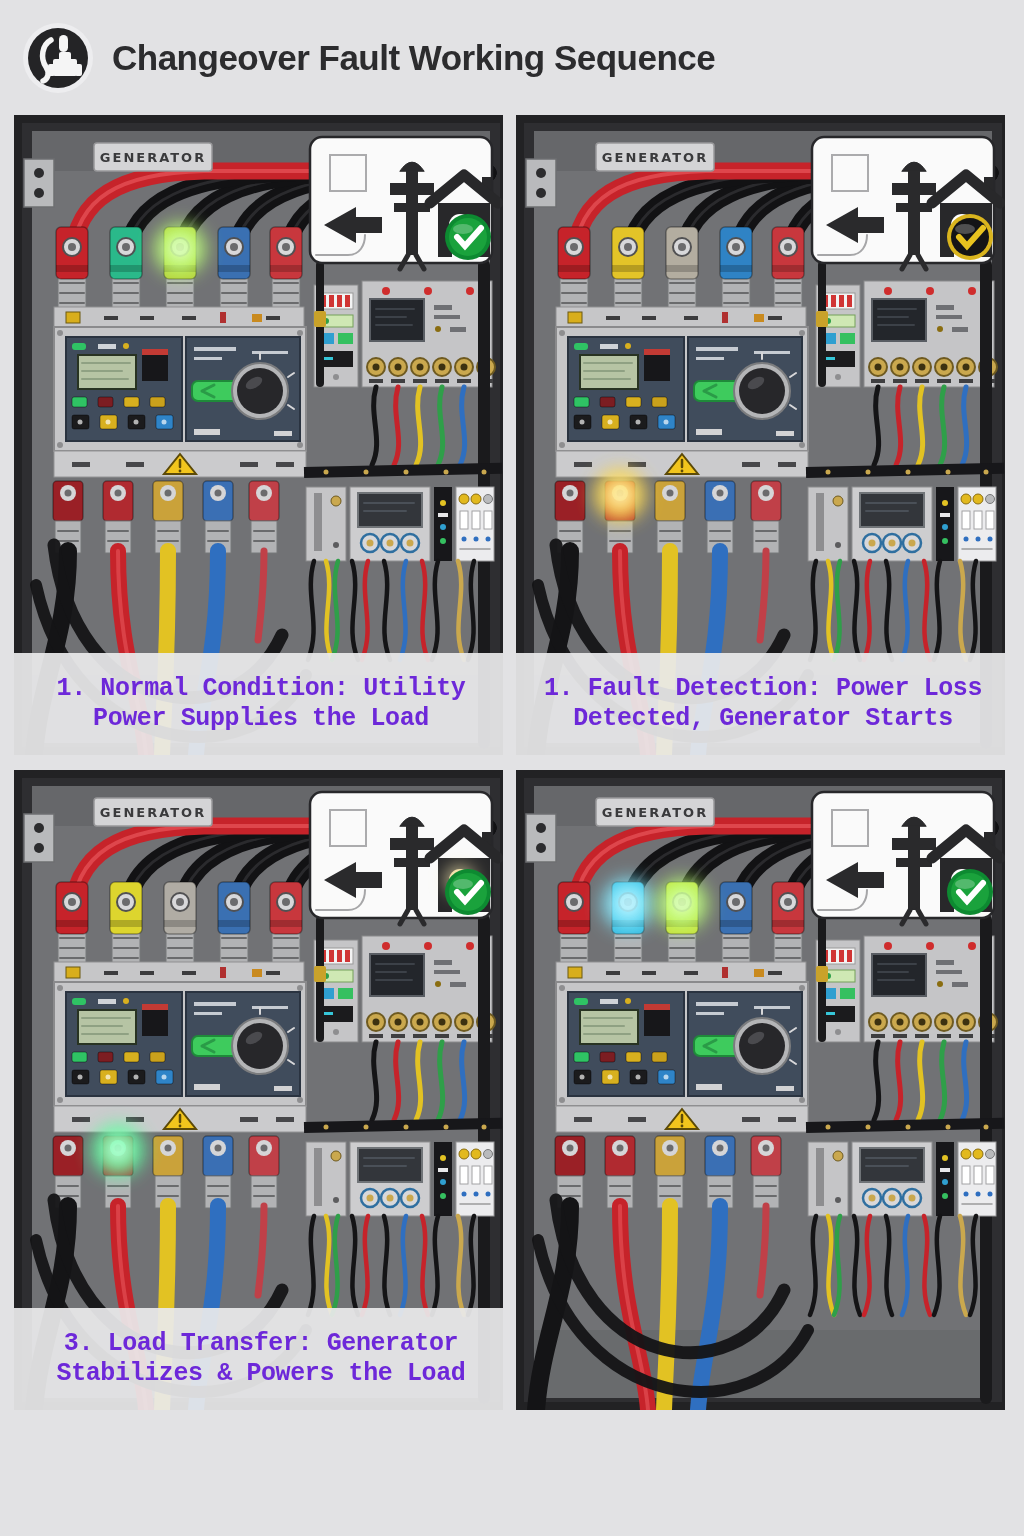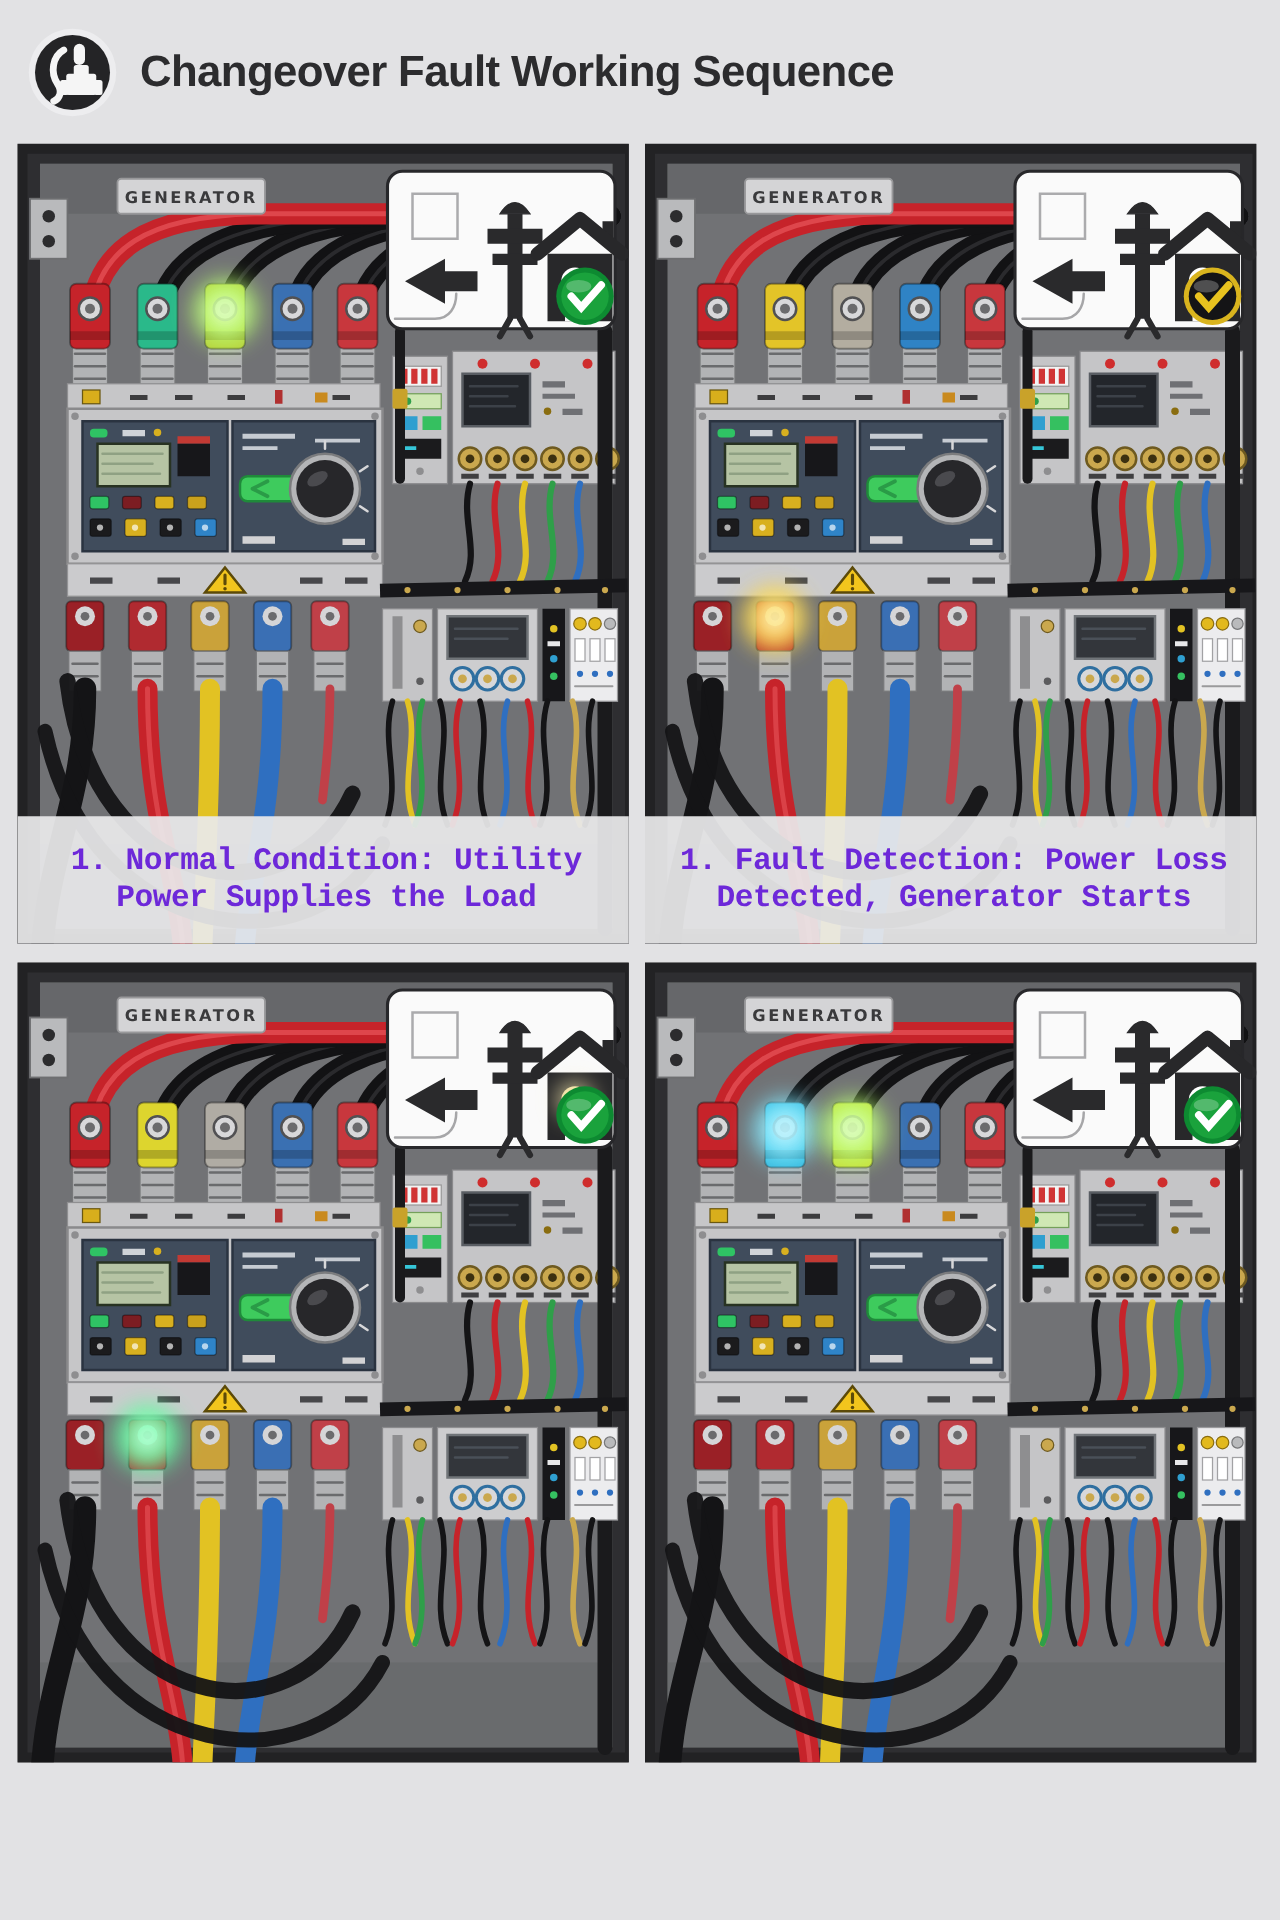--- a/index.html
+++ b/index.html
@@ -1007,20 +1007,23 @@
             <rect x="142" y="106" width="13" height="14" fill="#fafafa"></rect>
           </g>
           <g>
             <circle cx="158" cy="100" r="23" fill="#0d8a31"></circle>
             <circle cx="158" cy="100" r="19" fill="#1aa23c"></circle>
             <ellipse cx="153" cy="92" rx="10" ry="5" fill="#ffffff" opacity="0.25"></ellipse>
             <path d="M147,100 l8,9 l16,-18" stroke="#ffffff" stroke-width="6" fill="none" stroke-linecap="round"></path>
           </g>
         </g>
       </svg>
+    <div class="caption">
+      <div class="txt"><span class="lead">3. Load Transfer:</span> <span class="rest">Generator Stabilizes &amp; Powers the Load</span></div>
+    </div>
   </div>
 
   <div class="panel" id="p4">
     <svg class="art" viewBox="0 0 494 640">
         <defs>
           <filter id="gl3" x="-120%" y="-120%" width="340%" height="340%">
             <feGaussianBlur stdDeviation="9"></feGaussianBlur>
           </filter>
         </defs>
         <rect x="0" y="0" width="494" height="640" fill="#222224"></rect>

